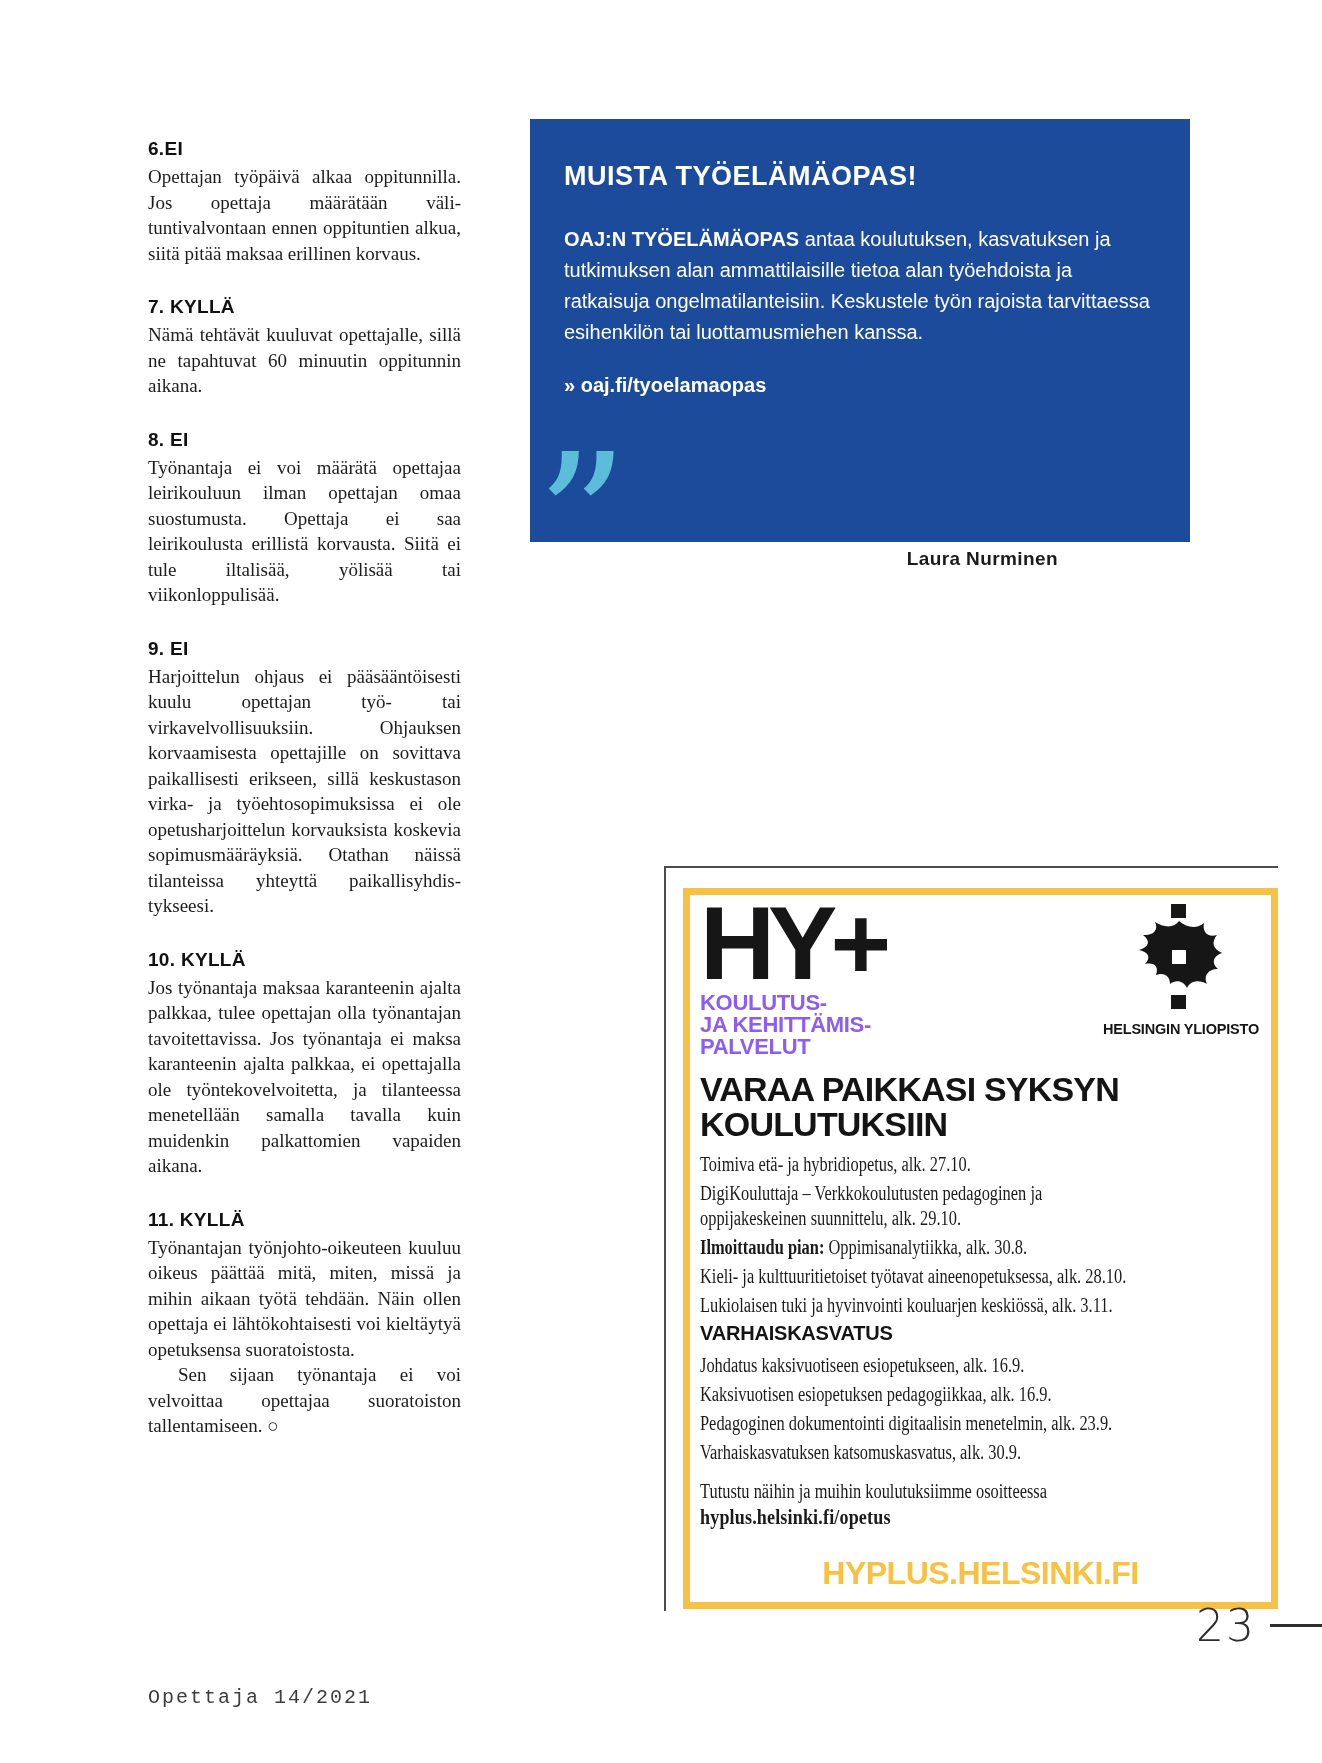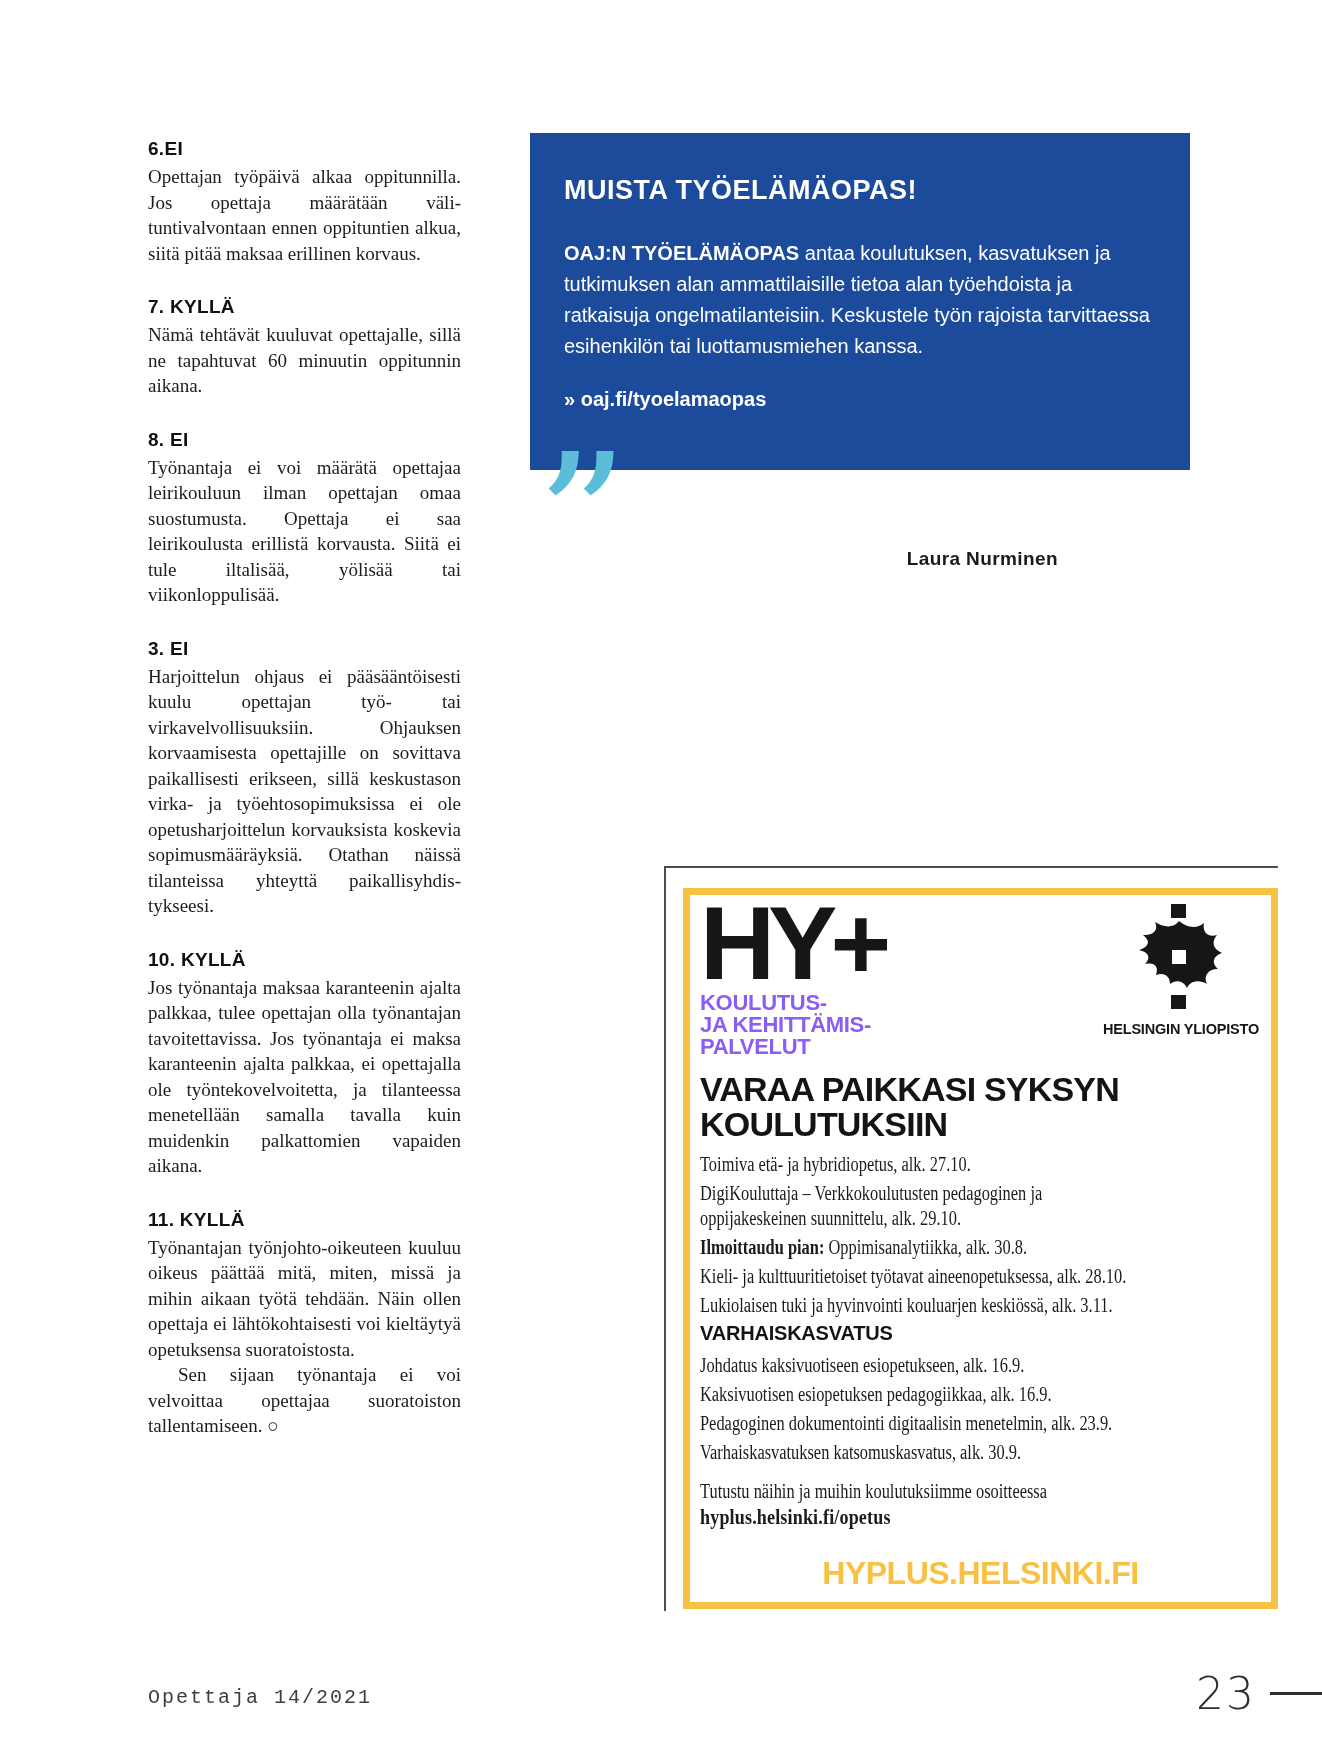--- a/index.html
+++ b/index.html
@@ -14,21 +14,21 @@
     font-family:"Liberation Sans",sans-serif;font-size:19px;font-weight:700;
     margin:0 0 4px;letter-spacing:.3px;color:#111;
   }
   .qa-item p{
     margin:0;font-size:19px;line-height:25.5px;text-align:justify;
     hyphens:manual;color:#1c1c1c;
   }
   .qa-item p.para2{text-indent:30px;}
   
   .info-box{
-    position:absolute;left:530px;top:133px;width:660px;height:337px;
+    position:absolute;left:530px;top:119px;width:660px;height:423px;
     box-sizing:border-box;background:#1c4b9c;color:#ffffff;
     font-family:"Liberation Sans",sans-serif;padding:42px 30px 0 34px;
   }
   .info-box h2{margin:0 0 32px;font-size:27px;font-weight:700;letter-spacing:.5px;}
   .info-box .lead{margin:0;font-size:20px;line-height:31px;font-weight:400;hyphens:manual;}
   .info-box .lead strong{font-weight:700;}
   .info-box .link{margin:26px 0 0;font-size:20px;font-weight:700;cursor:pointer;}
   
   .pullquote{position:absolute;left:530px;top:458px;width:580px;margin:0;}
   .qmark{
@@ -94,21 +94,21 @@
     position:absolute;left:0;right:0;bottom:10px;text-align:center;
     font-family:"Liberation Sans",sans-serif;font-weight:900;font-size:32px;
     letter-spacing:-.5px;color:#f7c243;cursor:pointer;
   }
   
   .footer-issue{
     position:absolute;left:148px;top:1686px;
     font-family:"Liberation Mono","DejaVu Sans Mono",monospace;
     font-size:20px;letter-spacing:2px;color:#3d3d3d;
   }
-  .page-num-wrap{position:absolute;right:0;top:1668px;display:flex;align-items:center;}
+  .page-num-wrap{position:absolute;right:0;top:1600px;display:flex;align-items:center;}
   .page-num{
     font-family:"DejaVu Sans","Liberation Sans",sans-serif;font-weight:200;
     font-size:44px;color:#2e2e2e;letter-spacing:2px;
   }
   .page-num-rule{width:52px;height:3px;background:#2e2e2e;margin-left:14px;}
 </style>
 </head>
 <body>
 
 <div>
@@ -120,21 +120,21 @@
     </div>
     <div class="qa-item">
       <h3>7. KYLLÄ</h3>
       <p>Nämä tehtävät kuuluvat opetta­jalle, sillä ne tapahtuvat 60 minuu­tin oppitunnin aikana.</p>
     </div>
     <div class="qa-item">
       <h3>8. EI</h3>
       <p>Työnantaja ei voi määrätä opet­tajaa leirikouluun ilman opettajan omaa suostumusta. Opettaja ei saa leirikoulusta erillistä korvausta. Siitä ei tule iltalisää, yölisää tai viikonloppulisää.</p>
     </div>
     <div class="qa-item">
-      <h3>3. EI</h3>
+      <h3>9. EI</h3>
       <p>Harjoittelun ohjaus ei pääsään­töisesti kuulu opettajan työ- tai virkavelvollisuuksiin. Ohjauk­sen korvaamisesta opettajille on sovittava paikallisesti erikseen, sillä keskustason virka- ja työeh­tosopimuksissa ei ole opetushar­joittelun korvauksista koskevia sopimusmääräyksiä. Otathan näissä tilanteissa yhteyttä paikallisyhdis­tykseesi.</p>
     </div>
     <div class="qa-item">
       <h3>10. KYLLÄ</h3>
       <p>Jos työnantaja maksaa karanteenin ajalta palkkaa, tulee opettajan olla työnantajan tavoitettavissa. Jos työnantaja ei maksa karanteenin ajalta palkkaa, ei opettajalla ole työntekovelvoitetta, ja tilanteessa menetellään samalla tavalla kuin muidenkin palkattomien vapaiden aikana.</p>
     </div>
     <div class="qa-item">
       <h3>11. KYLLÄ</h3>
       <p>Työnantajan työnjohto-oikeuteen kuuluu oikeus päättää mitä, miten, missä ja mihin aikaan työtä tehdään. Näin ollen opettaja ei lähtökohtaisesti voi kieltäytyä ope­tuksensa suoratoistosta.</p>
       <p class="para2">Sen sijaan työnantaja ei voi velvoittaa opettajaa suoratoiston tallentamiseen. ○</p>

